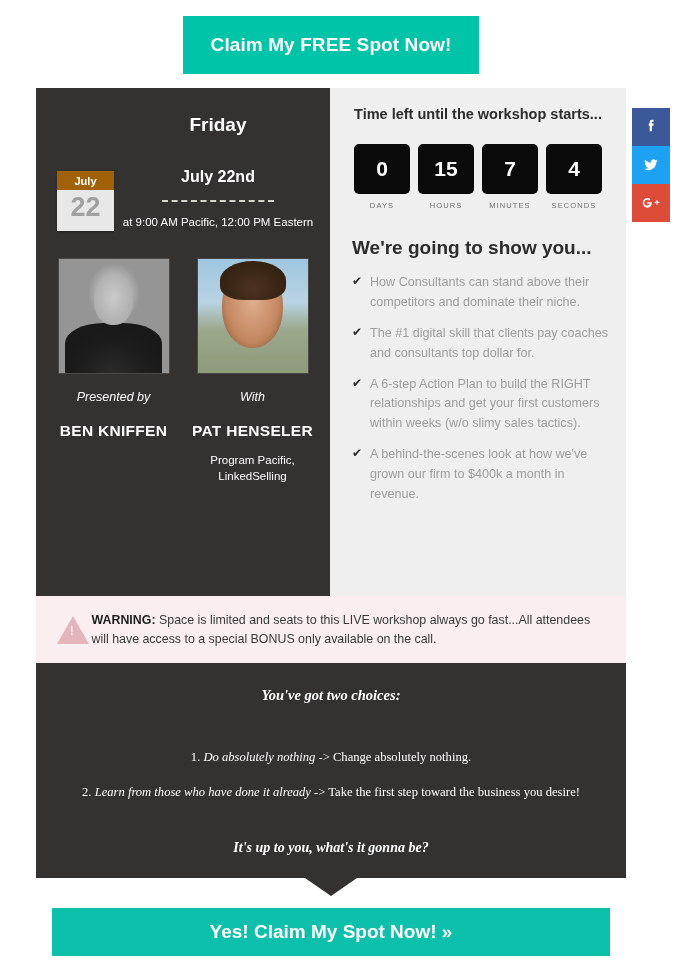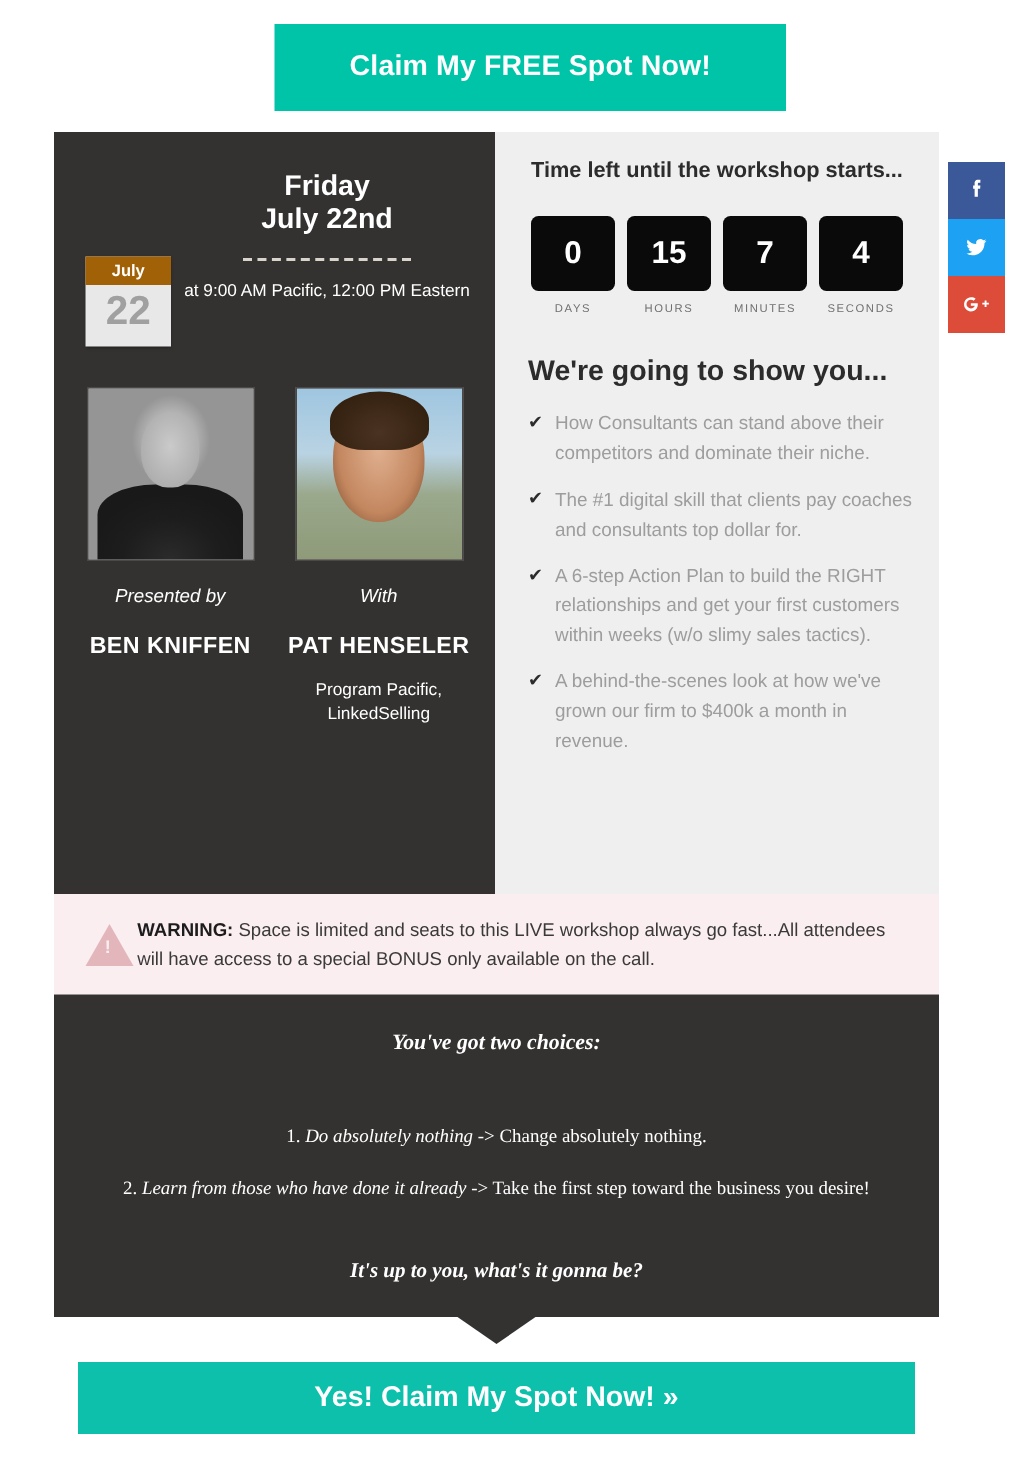--- a/index.html
+++ b/index.html
@@ -7,21 +7,21 @@
     width: 680px; height: 971px;
     background: #ffffff;
     font-family: "Liberation Sans", sans-serif;
     overflow: hidden;
   }
   .page { position: relative; width: 680px; height: 971px; background: #fff; }
 
   
   .top-cta {
     position: absolute; left: 183px; top: 16px;
-    width: 341px; height: 58px;
+    width: 296px; height: 58px;
     background: #00c4a7;
     color: #ffffff;
     font-size: 19px; font-weight: bold;
     display: flex; align-items: center; justify-content: center;
     cursor: pointer; border: none; letter-spacing: .1px;
   }
 
   
   .card { position: absolute; left: 36px; top: 88px; width: 590px; }
 
@@ -45,21 +45,21 @@
   .calbox .cal-top {
     background: #a16207; color: #ffffff;
     font-size: 11px; font-weight: bold; padding: 4px 0 3px 0;
   }
   .calbox .cal-day {
     color: #a0a0a0; font-size: 27px; font-weight: bold;
     padding: 4px 0 10px 0; line-height: 1;
   }
   .date-main { padding-left: 78px; text-align: center; padding-right: 8px; }
   .date-dow { font-size: 19px; font-weight: bold; margin-top: 12px; }
-  .date-md  { font-size: 19px; font-weight: bold; margin-top: 0; }
+  .date-md  { font-size: 16px; font-weight: bold; margin-top: 32px; }
   .dash-sep {
     margin: 14px auto 0 auto; width: 112px; height: 0;
     border-top: 2px dashed #d8d4cc;
   }
   .date-time { font-size: 11.5px; margin-top: 13px; line-height: 1.25; }
 
   
   .presenters { display: flex; padding: 14px 8px 0 8px; }
   .presenter { flex: 1; text-align: center; padding: 0 6px; }
   .photo {

